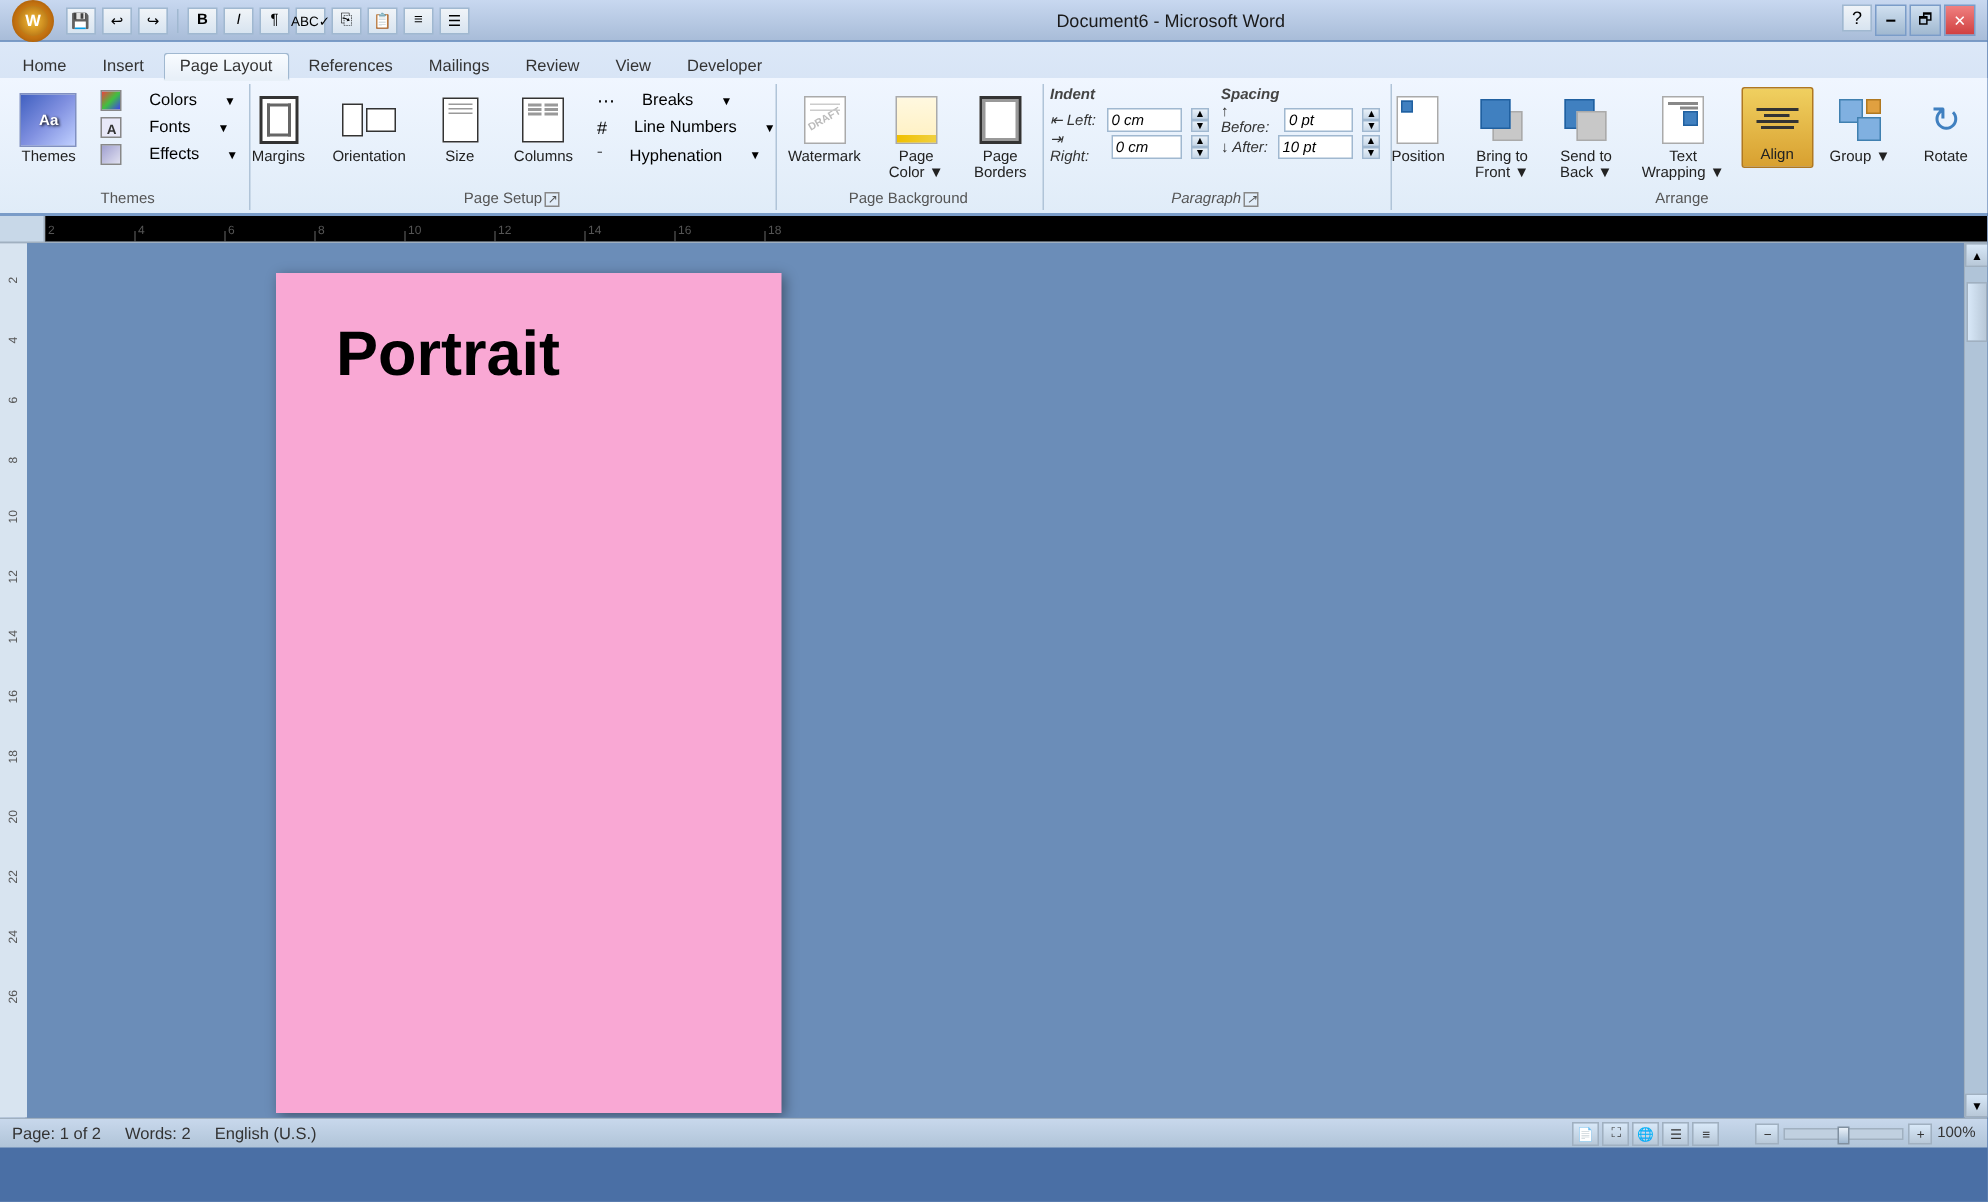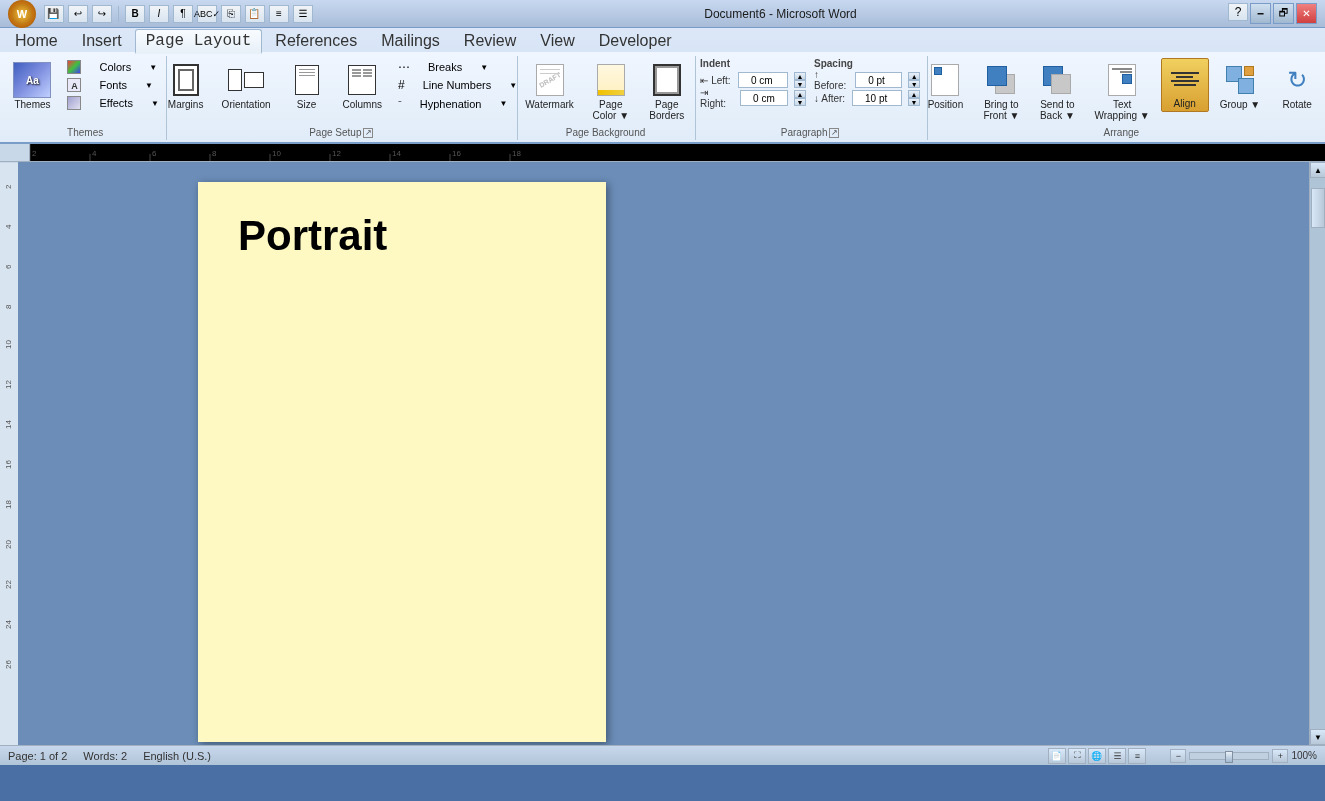--- a/index.html
+++ b/index.html
@@ -56,38 +56,37 @@
     }
     .ribbon-tabs {
       display: flex;
       padding: 0 4px;
       gap: 2px;
       height: 24px;
       align-items: flex-end;
     }
     .ribbon-tab {
       padding: 2px 10px;
-      font-size: 16px;
+      font-size: 11px;
       cursor: pointer;
       border-top: 1px solid transparent;
       border-left: 1px solid transparent;
       border-right: 1px solid transparent;
       border-radius: 3px 3px 0 0;
       background: transparent;
       color: #333;
     }
     .ribbon-tab.active {
       background: linear-gradient(to bottom, #f8fcff 0%, #e8f0f8 100%);
       border-top: 1px solid #a0b8d0;
       border-left: 1px solid #a0b8d0;
       border-right: 1px solid #a0b8d0;
       border-bottom: 2px solid #e8f0f8;
       margin-bottom: -2px;
       z-index: 1;
-      font-family: Liberation Mono, monospace;
     }
     .ribbon-content {
       background: linear-gradient(to bottom, #f0f6ff 0%, #e0ecf8 100%);
       padding: 4px 8px 2px;
       display: flex;
       gap: 2px;
       align-items: stretch;
       min-height: 80px;
     }
     .ribbon-group {
@@ -157,21 +156,21 @@
       display: flex;
       align-items: center;
       gap: 6px;
       height: 18px;
     }
     .param-label { font-size: 10px; color: #333; min-width: 32px; }
     .param-input {
       width: 50px; height: 16px;
       border: 1px solid #a0b8d0;
       font-size: 10px;
-      padding: 0 12px;
+      padding: 0 2px;
       background: white;
       display: flex; align-items: center;
     }
     .spin-btn {
       display: flex;
       flex-direction: column;
       width: 12px;
     }
     .spin-up, .spin-down {
       width: 12px; height: 8px;
@@ -227,25 +226,25 @@
     }
     .canvas {
       flex: 1;
       background: #6b8db8;
       overflow: hidden;
       position: relative;
       padding: 20px;
     }
     .page-portrait {
       position: absolute;
-      left: 180px;
+      left: 166px;
       top: 20px;
-      width: 408px;
+      width: 337px;
       height: 560px;
-      background: #fef9c3;
+      background: #f9a8d4;
       box-shadow: 2px 2px 8px rgba(0,0,0,0.4);
     }
     .page-landscape {
       position: absolute;
       left: 588px;
       top: 250px;
       width: 565px;
       height: 390px;
       background: white;
       box-shadow: 2px 2px 8px rgba(0,0,0,0.4);
@@ -476,21 +475,21 @@
             </div>
           </div>
           <span class="label">Page<br>Borders</span>
         </div>
       </div>
       <div class="ribbon-group-label">
         <span>Page Background</span>
       </div>
     </div>
 
-    <div class="ribbon-group" style="min-width:175px;">
+    <div class="ribbon-group" style="min-width:175px;font-style:italic;">
       <div class="ribbon-group-content" style="flex-direction:column;gap:2px;">
 
         <div style="display:flex;gap:8px;align-items:flex-start;">
           <div>
             <div class="group-header">Indent</div>
             <div class="param-row">
               <span class="param-label">
                 <span style="font-size:10px;">⇤</span>
                 <span>Left:</span>
               </span>

